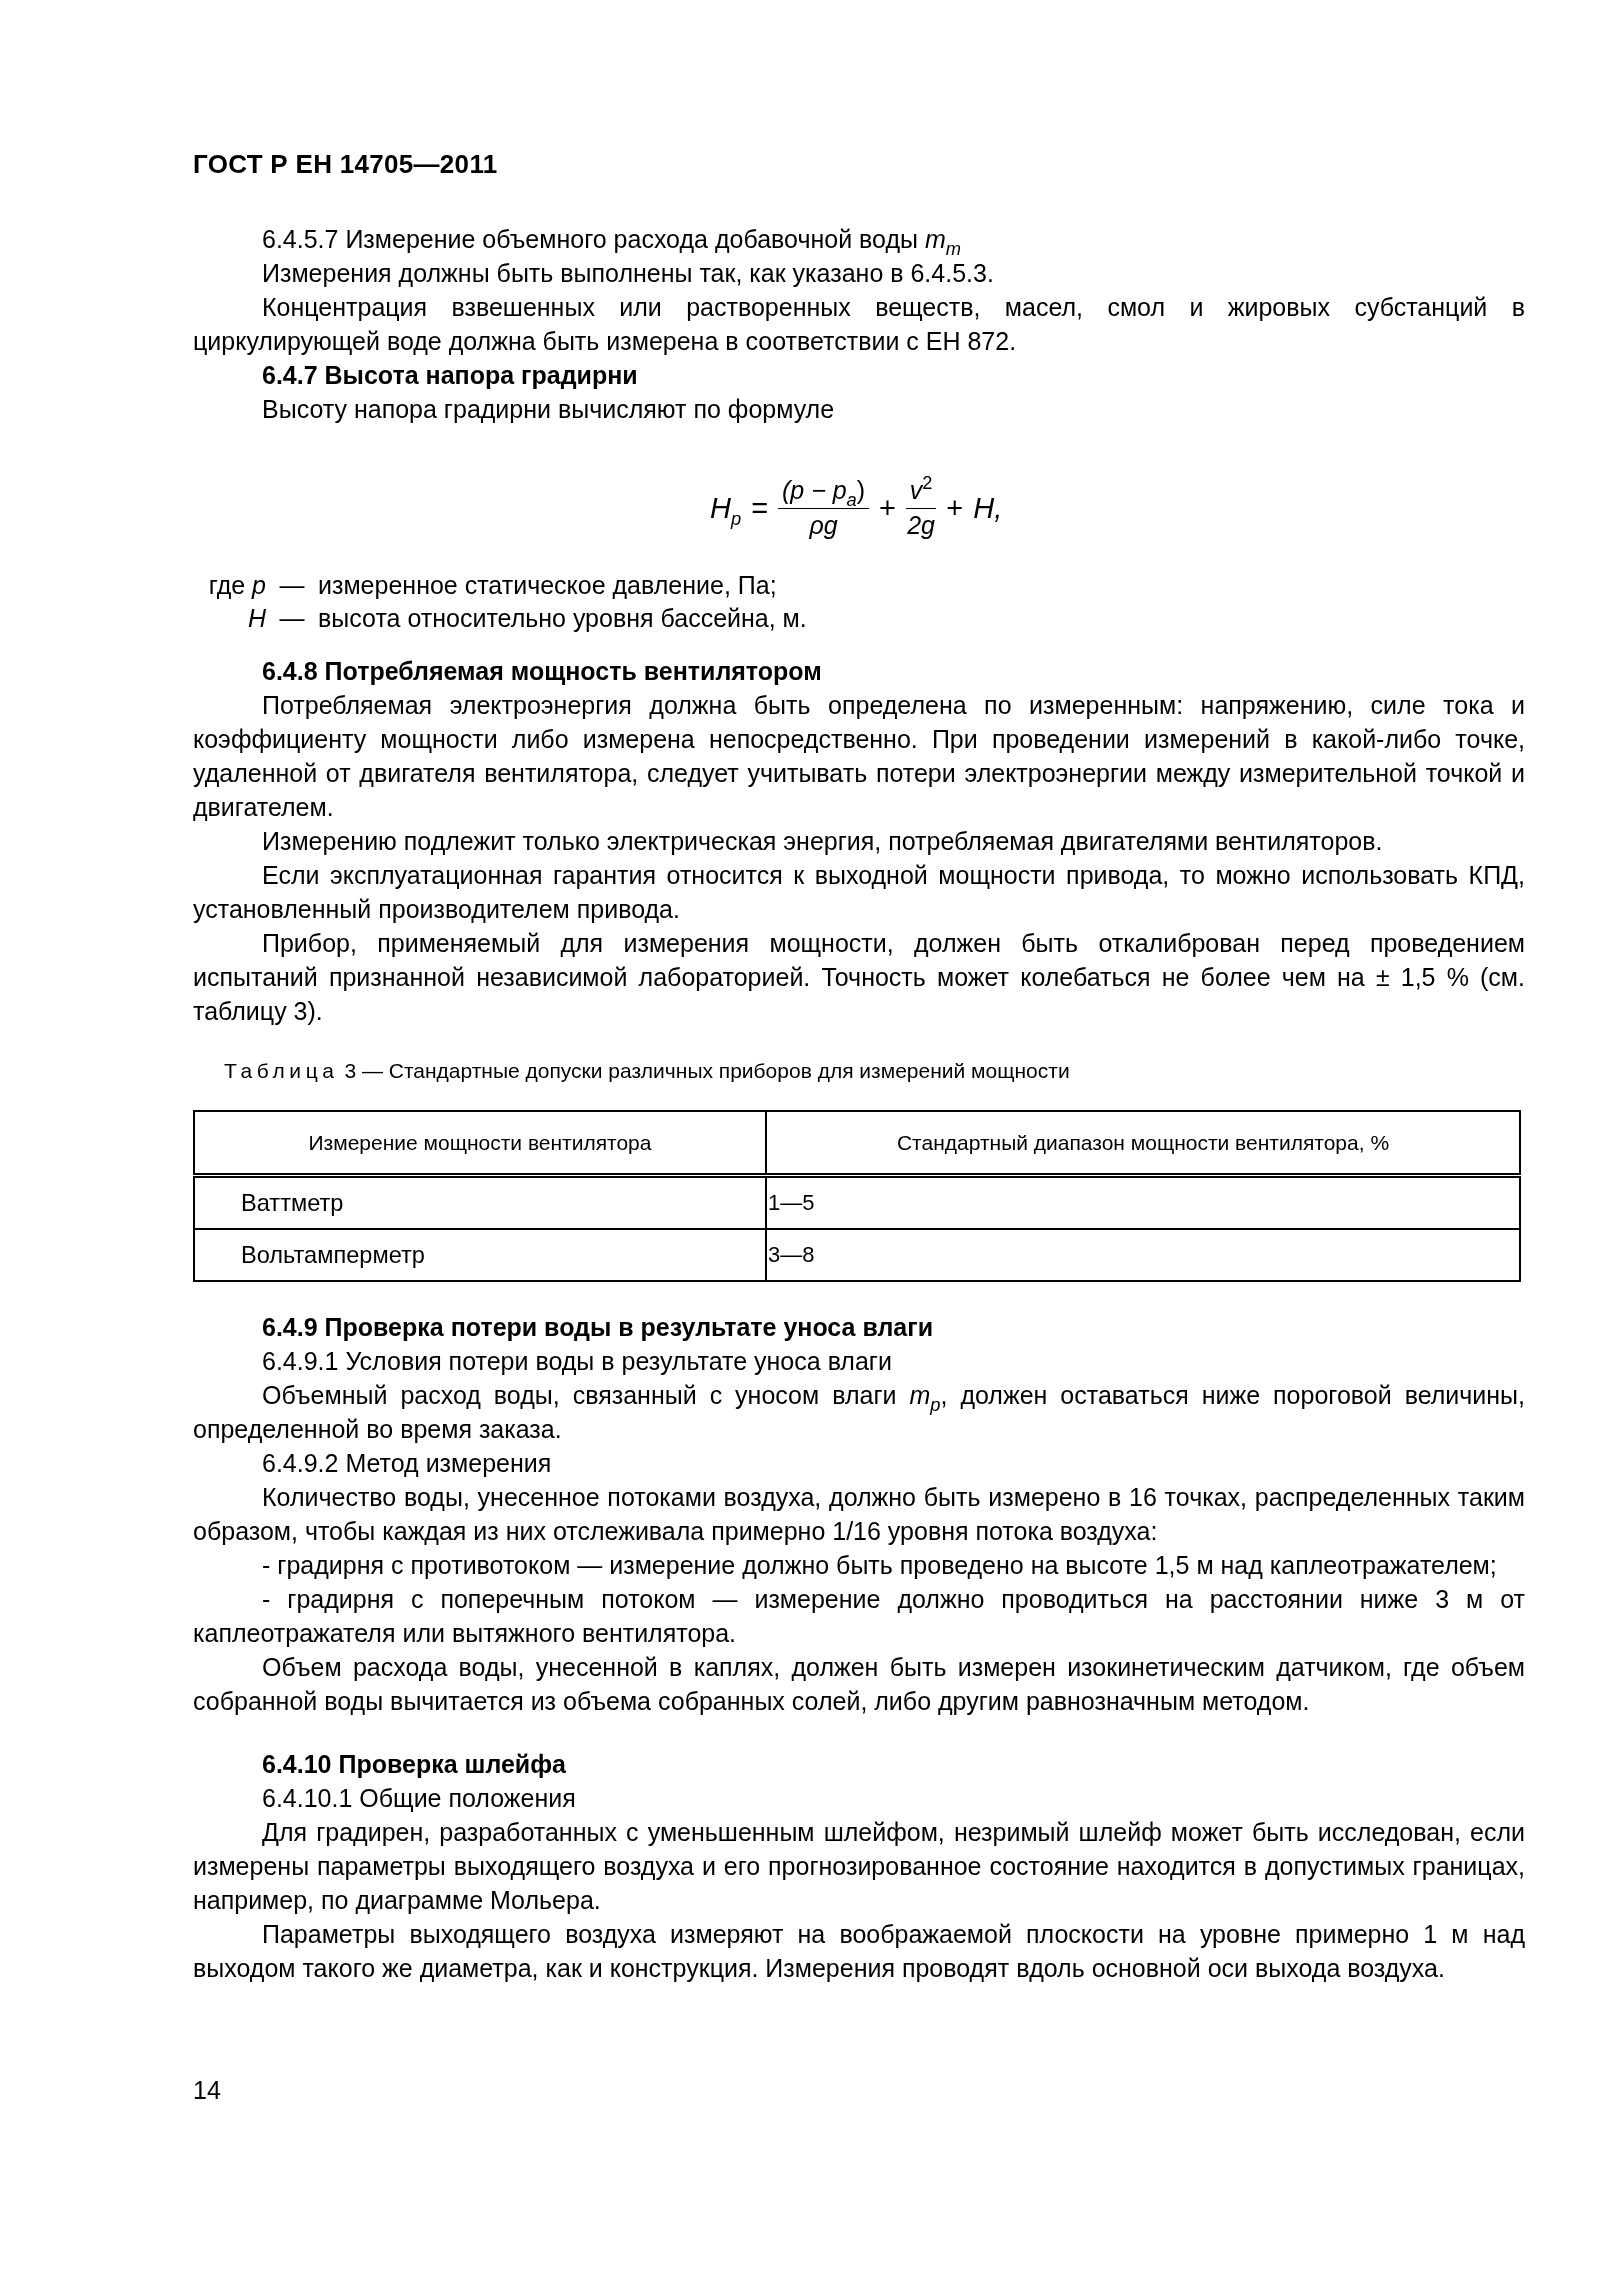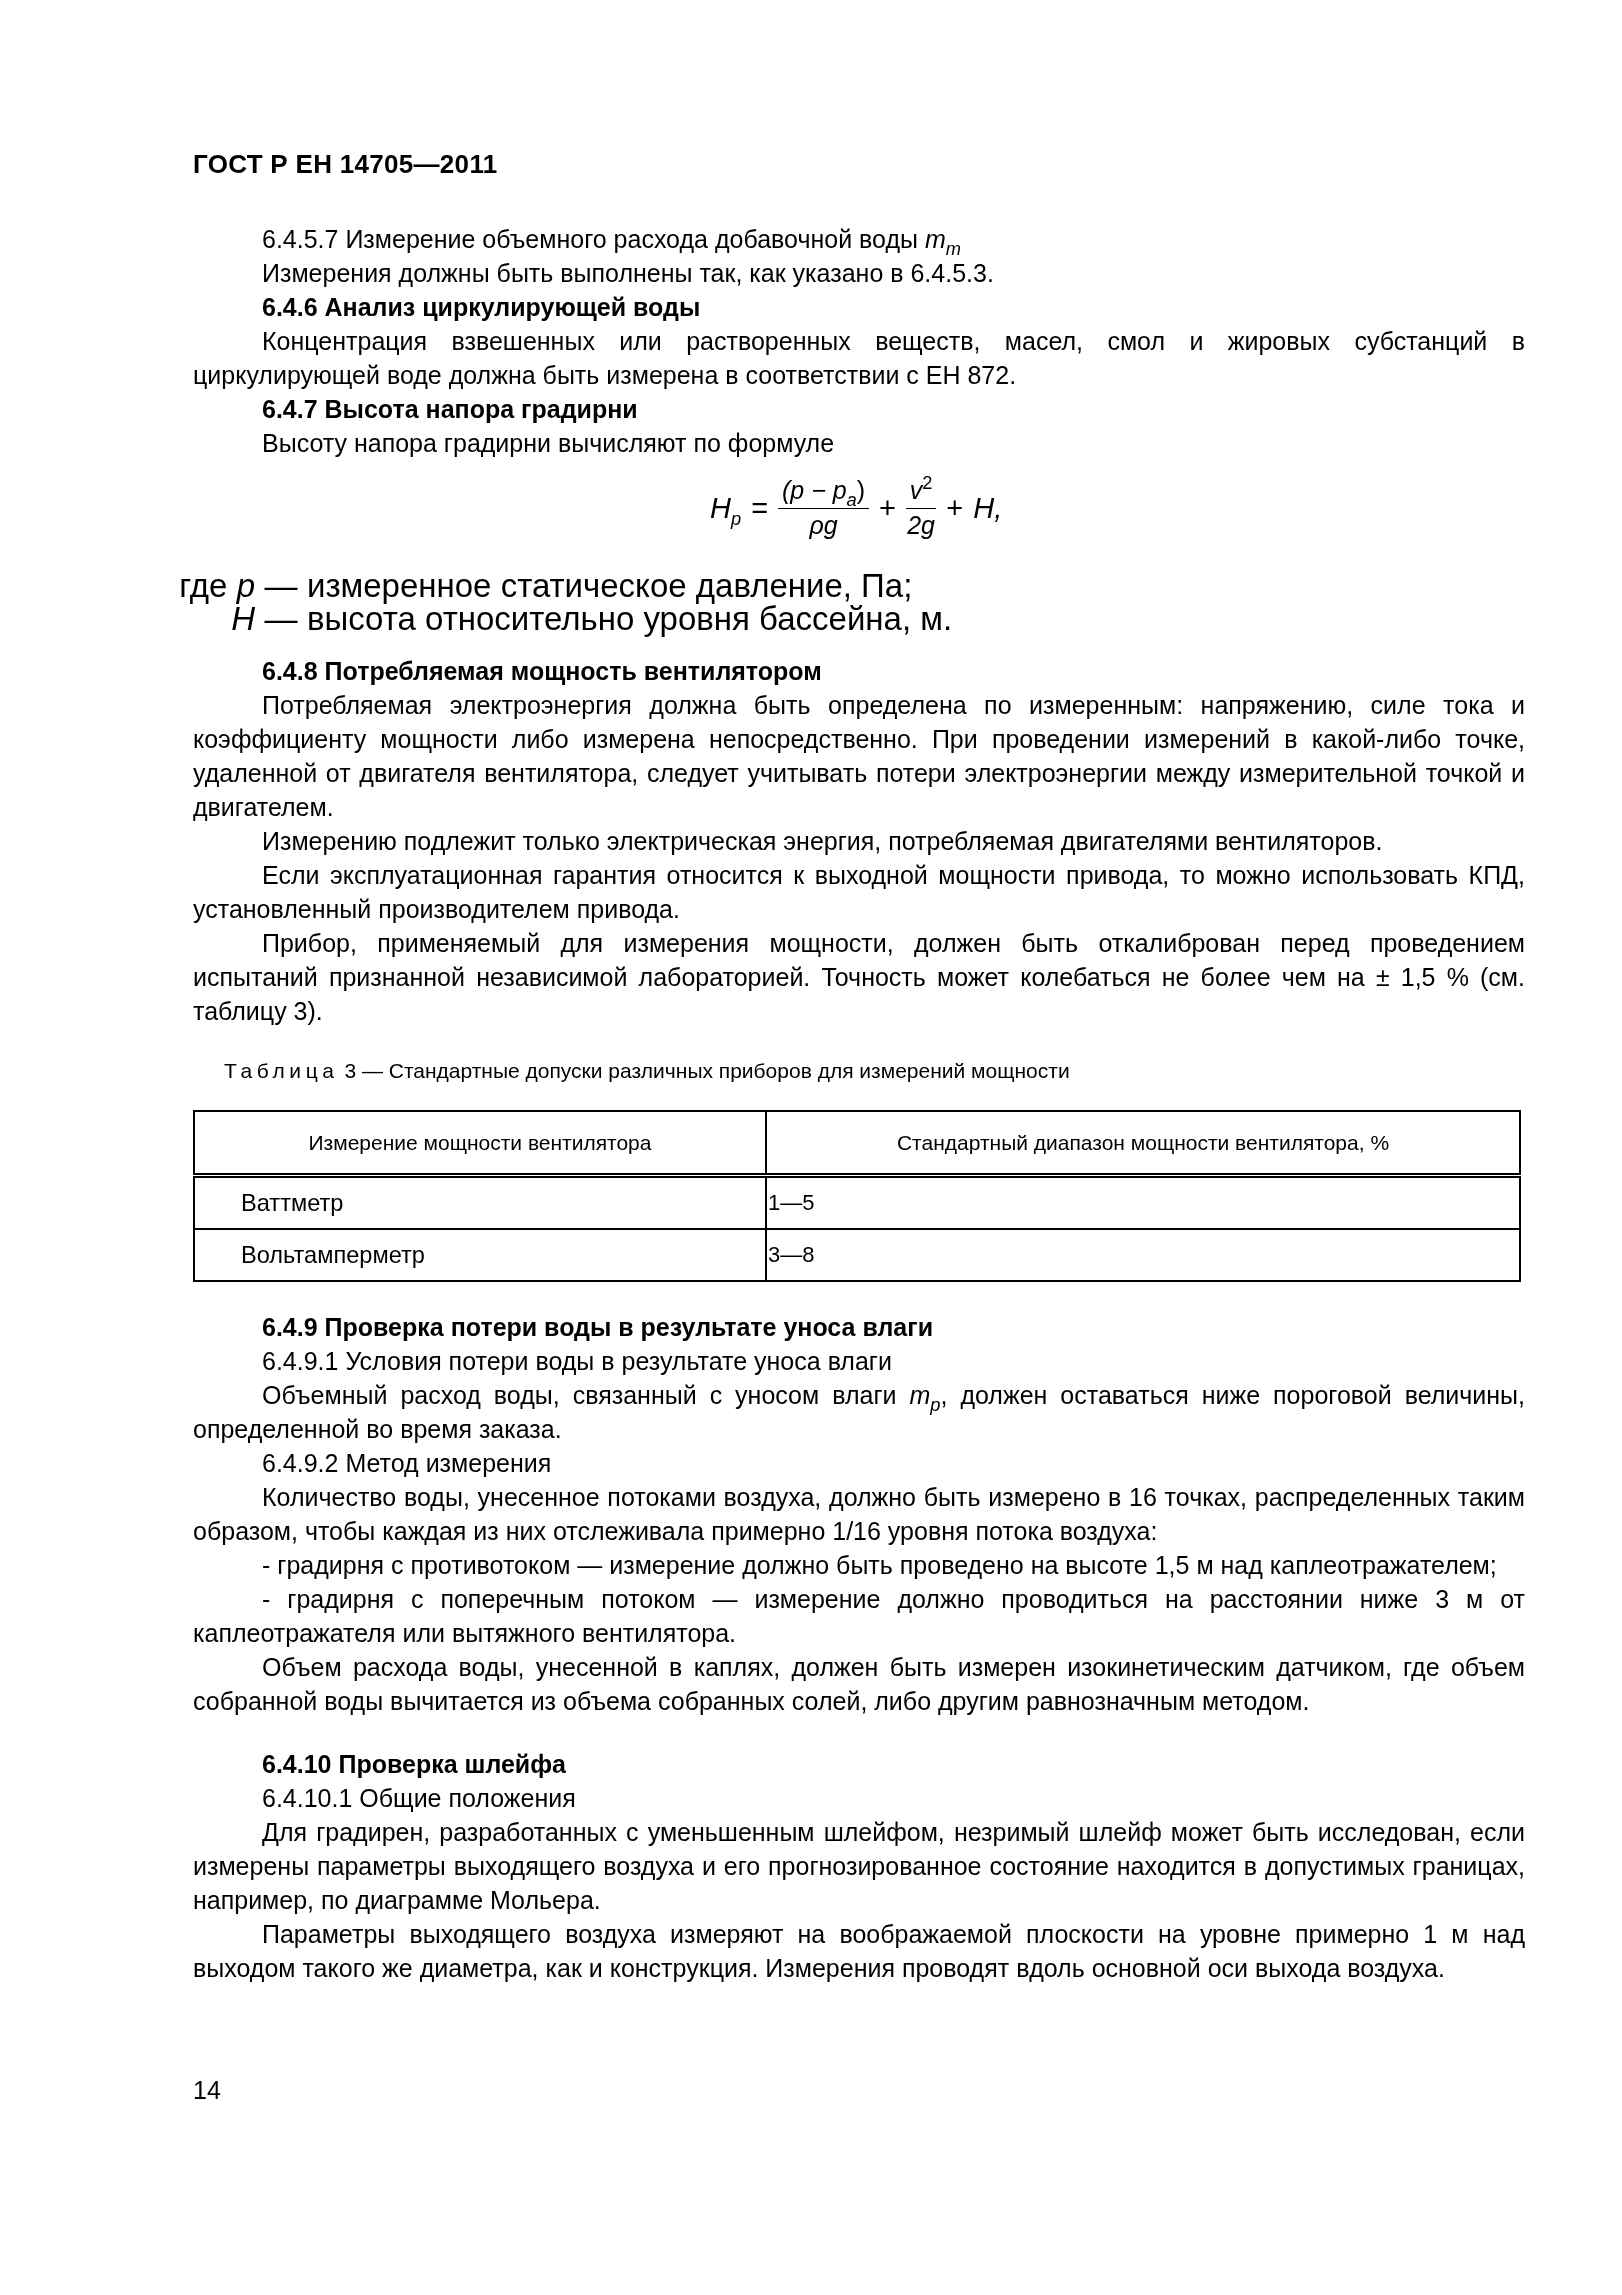--- a/index.html
+++ b/index.html
@@ -16,21 +16,21 @@
   sup { font-size: 18.3px; vertical-align: 10.5px; line-height: 0; }
 
   
   .formula { position: absolute; left: 710px; top: 472px; height: 72px; font-size: 29px; display: flex; align-items: center; gap: 10px; }
   .frac { display: inline-flex; flex-direction: column; align-items: center; font-size: 25px; line-height: 29px; }
   .frac .num { padding: 0 3.9px 2.6px; border-bottom: 1.3px solid #000; }
   .frac .den { padding-top: 2.6px; }
   .op { font-size: 29px; }
 
   
-  .where { position: absolute; left: 176px; top: 569px; font-size: 33px; line-height: 33px; }
+  .where { position: absolute; left: 187px; top: 569px; font-size: 25px; line-height: 33px; }
   .where .row { display: flex; }
   .where .sym { width: 79px; text-align: right; white-space: nowrap; }
   .where .dash { width: 52px; text-align: center; }
 
   
   .tcap { position: absolute; left: 193px; top: 1059px; font-size: 21px; }
   .tcap .spaced { letter-spacing: 4.6px; margin-left: 31px; }
   table.t { position: absolute; left: 193px; top: 1110px; width: 1328px; border-collapse: collapse; font-size: 21px; }
   table.t td, table.t th { border: 2px solid #000; font-weight: normal; }
   table.t th { height: 59px; }
@@ -43,21 +43,20 @@
 </head>
 <body>
 
 <div class="page">
 
   <div class="hdr">ГОСТ Р ЕН 14705—2011</div>
 
   <div class="col" style="top:222px;">
     <p class="p"><span>6.4.5.7  Измерение объемного расхода добавочной воды </span><i>m</i><sub><i>m</i></sub></p>
     <p class="p">Измерения должны быть выполнены так, как указано в 6.4.5.3.</p>
-    <p class="p h">6.4.6  Анализ циркулирующей воды</p>
     <p class="p last">Концентрация взвешенных или растворенных веществ, масел, смол и жировых субстанций в циркулирующей воде должна быть измерена в соответствии с ЕН 872.</p>
     <p class="p h">6.4.7  Высота напора градирни</p>
     <p class="p">Высоту напора градирни вычисляют по формуле</p>
   </div>
 
   <div class="formula">
     <span><i>H</i><sub><i>p</i></sub></span>
     <span class="op">=</span>
     <span class="frac">
       <span class="num"><i>(p − p</i><sub><i>a</i></sub><span>)</span></span>

